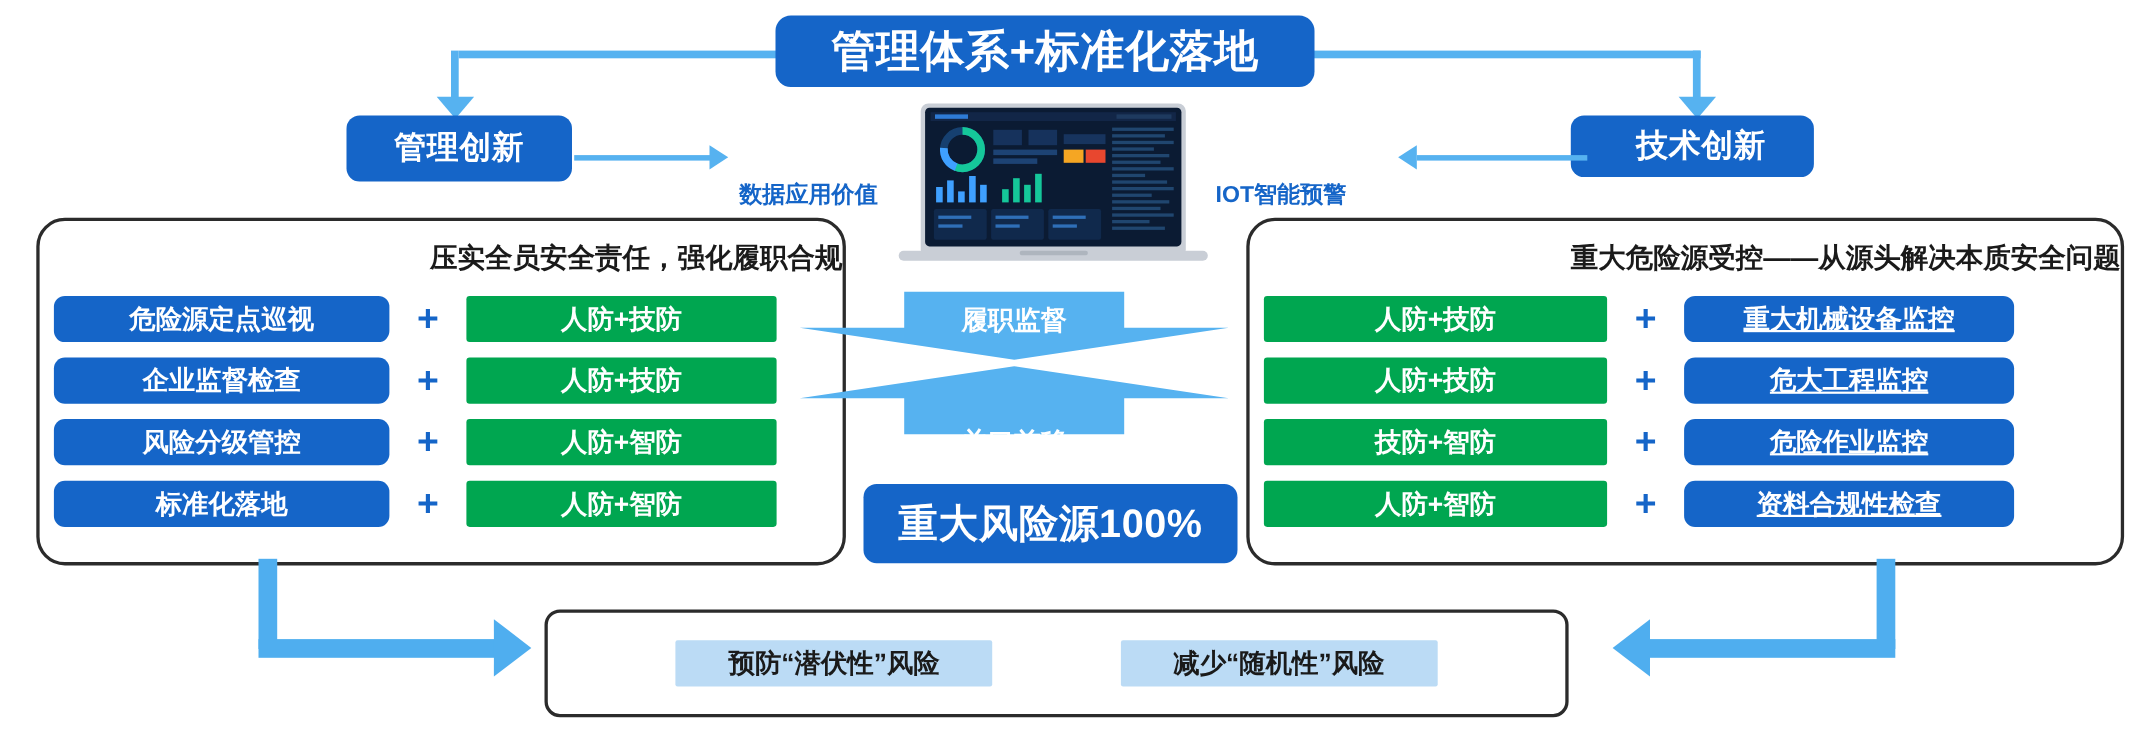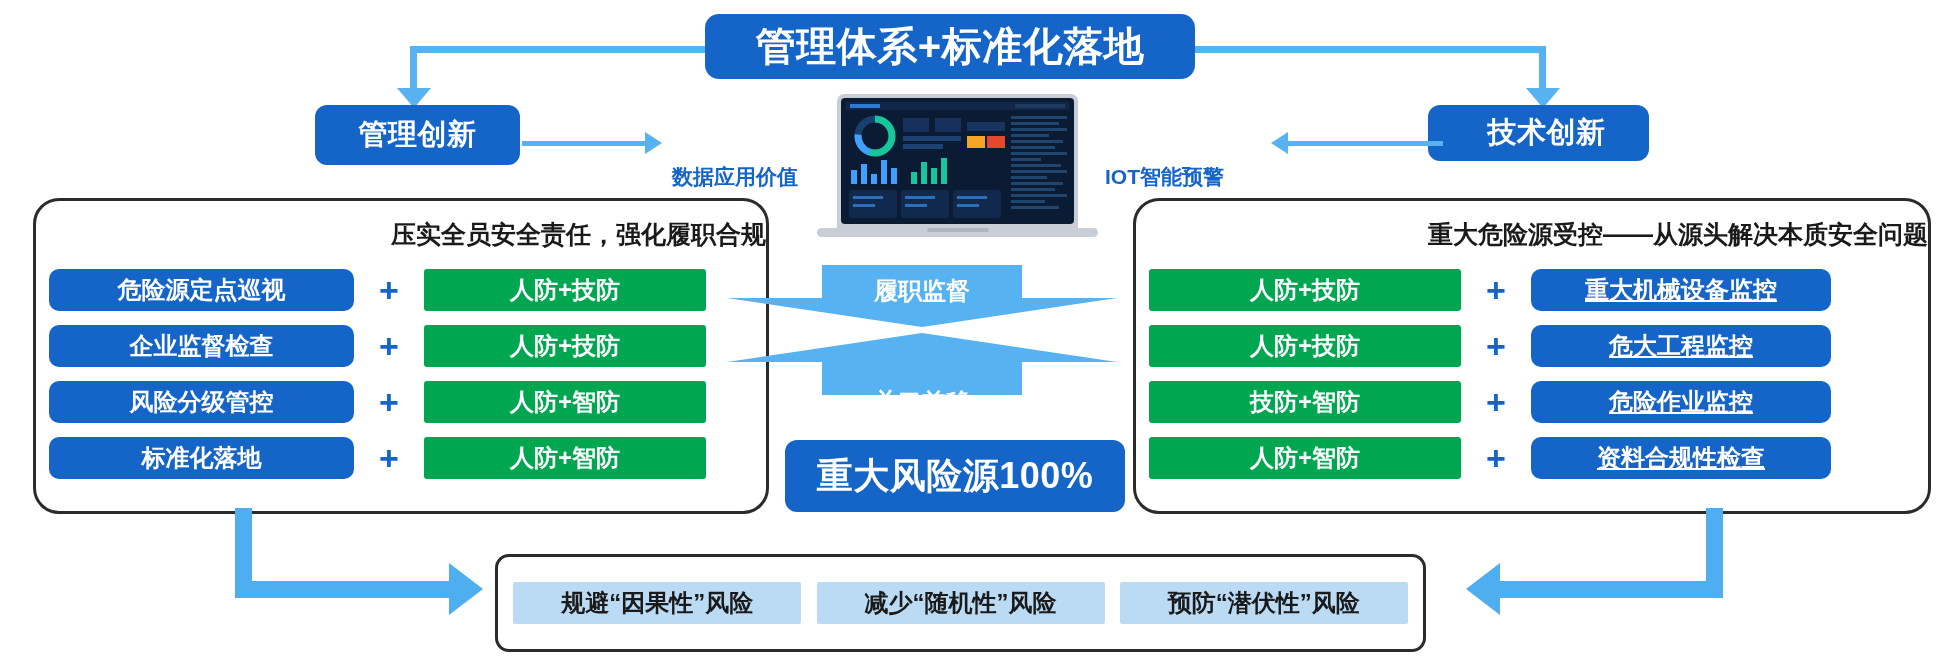--- a/index.html
+++ b/index.html
@@ -274,18 +274,17 @@
 
   <div class="conn" style="left:235px;top:508px;width:17px;height:82px;background:#4FAEEF;"></div>
   <div class="conn" style="left:235px;top:581px;width:215px;height:17px;background:#4FAEEF;"></div>
   <div class="tri tri-right-big" style="left:449px;top:563px;"></div>
 
   <div class="conn" style="left:1706px;top:508px;width:17px;height:82px;background:#4FAEEF;"></div>
   <div class="conn" style="left:1500px;top:581px;width:223px;height:17px;background:#4FAEEF;"></div>
   <div class="tri tri-left-big" style="left:1466px;top:563px;"></div>
 
   <div id="panel-bottom">
-    <div class="light-pill">规避“因果性”风险</div>
+    <div class="light-pill">预防“潜伏性”风险</div>
     <div class="light-pill">减少“随机性”风险</div>
-    <div class="light-pill">预防“潜伏性”风险</div>
   </div>
 
 </div>
 
 </body></html>

